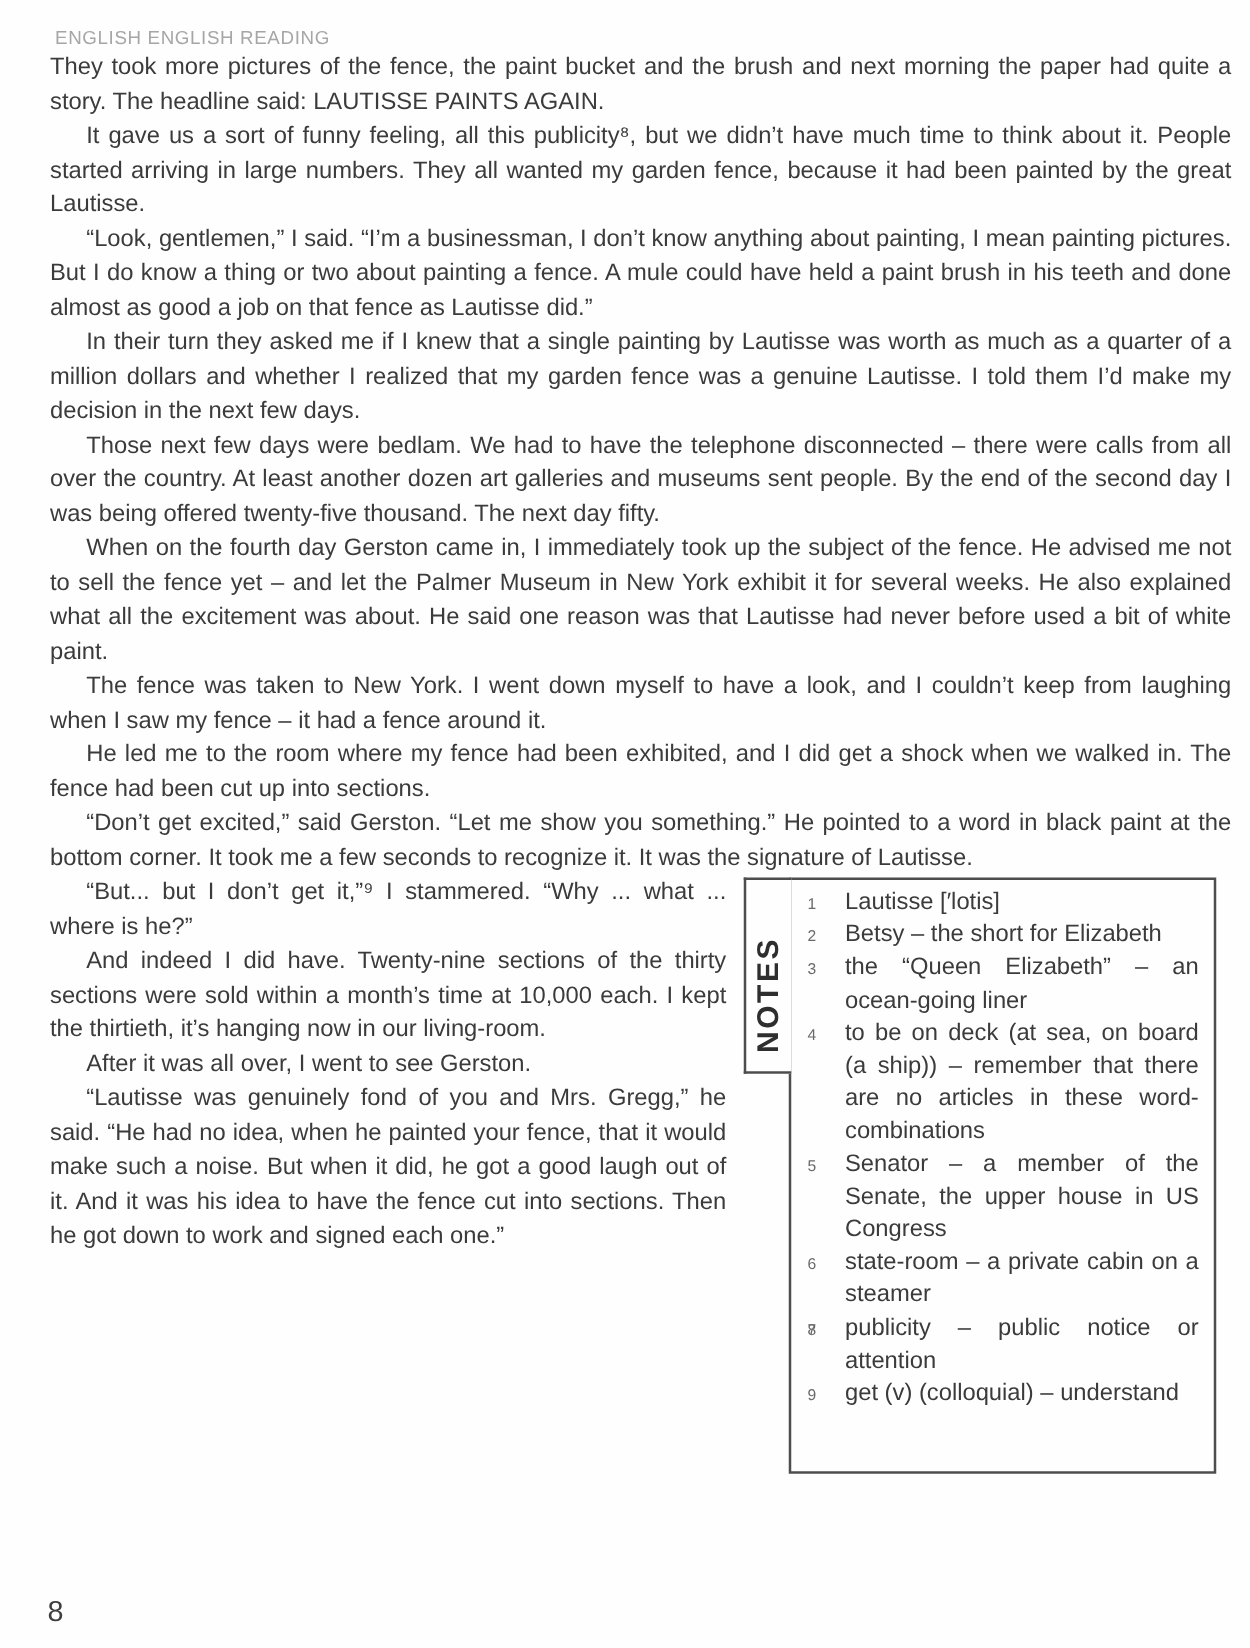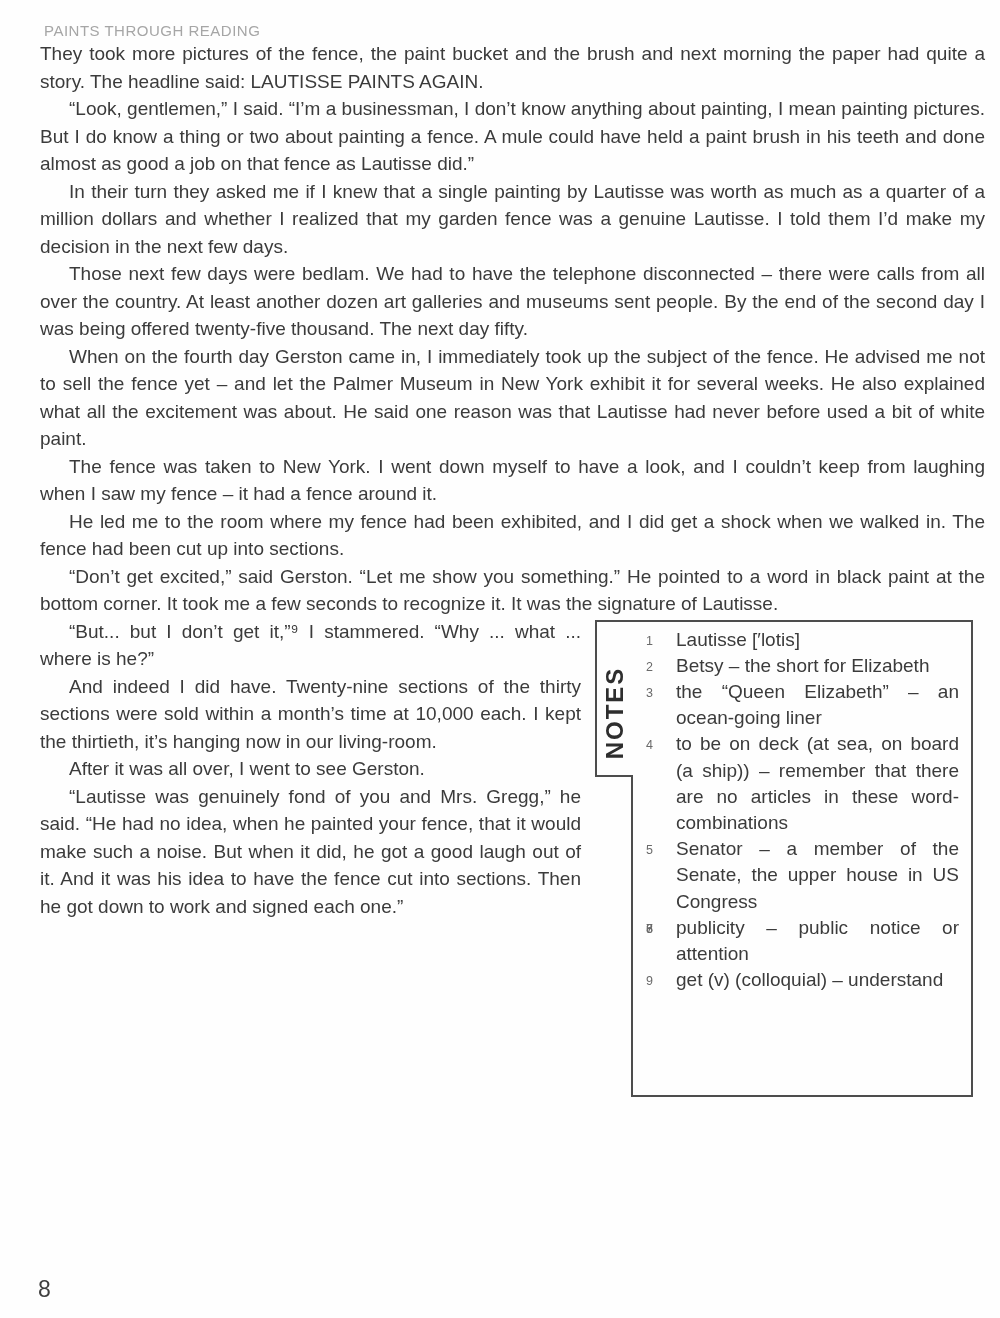--- a/index.html
+++ b/index.html
@@ -58,26 +58,27 @@
     font-size: 12.5px; color: #6a6a6a;
   }
   .page-number {
     position: absolute; left: 38px; top: 1276px;
     font-size: 23px; color: #3f3f3f;
   }
 </style>
 </head>
 <body>
 
-<div class="running-header">PAINTS THROUGH READING</div>
+<div class="running-header">ENGLISH ENGLISH READING</div>
 
 <div class="content">
 
   <div id="paras-wide">
     <p>They took more pictures of the fence, the paint bucket and the brush and next morning the paper had quite a story. The headline said: LAUTISSE PAINTS AGAIN.</p>
+      <p>It gave us a sort of funny feeling, all this publicity⁸, but we didn’t have much time to think about it. People started arriving in large numbers. They all wanted my garden fence, because it had been painted by the great Lautisse.</p>
       <p>“Look, gentlemen,” I said. “I’m a businessman, I don’t know anything about painting, I mean painting pictures. But I do know a thing or two about painting a fence. A mule could have held a paint brush in his teeth and done almost as good a job on that fence as Lautisse did.”</p>
       <p>In their turn they asked me if I knew that a single painting by Lautisse was worth as much as a quarter of a million dollars and whether I realized that my garden fence was a genuine Lautisse. I told them I’d make my decision in the next few days.</p>
       <p>Those next few days were bedlam. We had to have the telephone disconnected – there were calls from all over the country. At least another dozen art galleries and museums sent people. By the end of the second day I was being offered twenty-five thousand. The next day fifty.</p>
       <p>When on the fourth day Gerston came in, I immediately took up the subject of the fence. He advised me not to sell the fence yet – and let the Palmer Museum in New York exhibit it for several weeks. He also explained what all the excitement was about. He said one reason was that Lautisse had never before used a bit of white paint.</p>
       <p>The fence was taken to New York. I went down myself to have a look, and I couldn’t keep from laughing when I saw my fence – it had a fence around it.</p>
       <p>He led me to the room where my fence had been exhibited, and I did get a shock when we walked in. The fence had been cut up into sections.</p>
       <p>“Don’t get excited,” said Gerston. “Let me show you something.” He pointed to a word in black paint at the bottom corner. It took me a few seconds to recognize it. It was the signature of Lautisse.</p>
   </div>
 
   <aside class="notes-float">
@@ -100,20 +101,21 @@
         <div class="note-item">
           <span class="note-num">4</span>
           <span>to be on deck (at sea, on board (a ship)) – remember that there are no articles in these word-combinations</span>
         </div>
         <div class="note-item">
           <span class="note-num">5</span>
           <span>Senator – a member of the Senate, the upper house in US Congress</span>
         </div>
         <div class="note-item">
           <span class="note-num">6</span>
+          <span>state-room – a private cabin on a steamer</span>
         </div>
         <div class="note-item">
           <span class="note-num">7</span>
         </div>
         <div class="note-item">
           <span class="note-num">8</span>
           <span>publicity – public notice or attention</span>
         </div>
         <div class="note-item">
           <span class="note-num">9</span>

